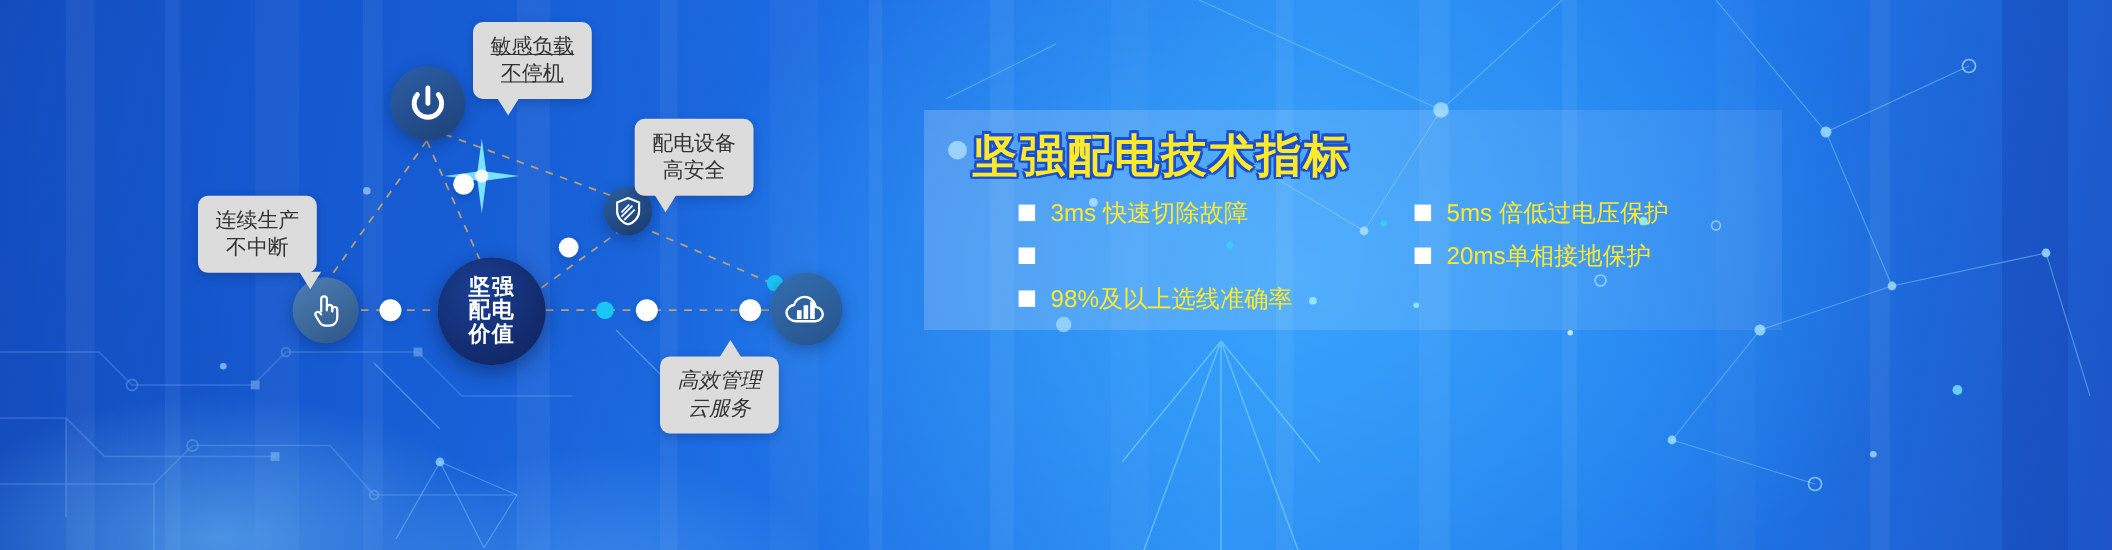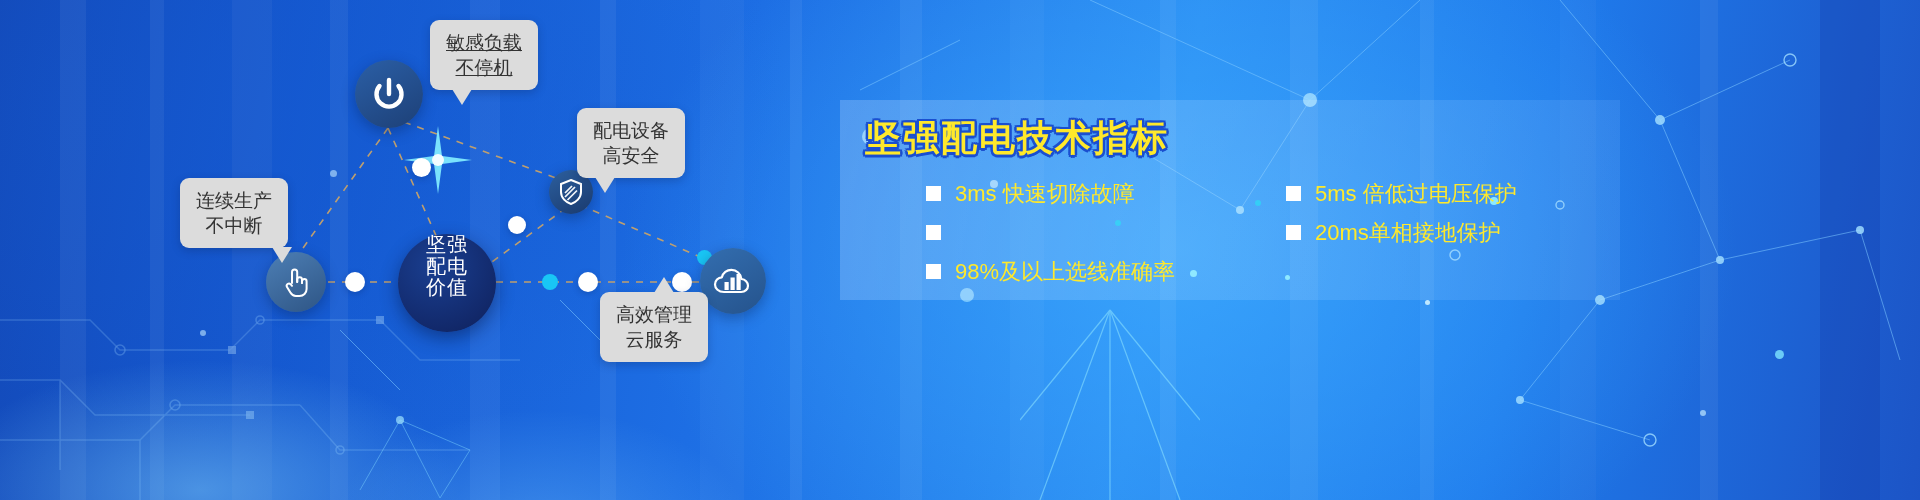--- a/index.html
+++ b/index.html
@@ -27,22 +27,22 @@
   
   .diagram{position:absolute;left:0;top:0;width:840px;height:500px;}
   .node{
     position:absolute;border-radius:50%;display:flex;align-items:center;justify-content:center;
     box-shadow:0 4px 14px rgba(5,25,70,.35);
   }
   .node svg{display:block;}
   .center-node{
     position:absolute;border-radius:50%;
     background:radial-gradient(circle at 38% 32%,#1a3f91 0%,#12296b 70%,#0e2059 100%);
-    display:flex;align-items:flex-start;justify-content:center;text-align:center;
-    color:#fff;font-weight:normal;line-height:1.08;letter-spacing:1px;
+    display:flex;align-items:center;justify-content:center;text-align:center;
+    color:#fff;font-weight:bold;line-height:1.08;letter-spacing:1px;
     box-shadow:0 6px 18px rgba(4,16,55,.45);
   }
   .bubble{
     position:absolute;background:#dcdcdc;color:#333;border-radius:9px;
     text-align:center;line-height:1.32;font-size:19px;
     padding:10px 16px;box-shadow:0 3px 9px rgba(10,30,80,.25);
     white-space:nowrap;
   }
   .bubble .tail{
     position:absolute;width:0;height:0;border-left:10px solid transparent;
@@ -52,21 +52,21 @@
   .waypoint{position:absolute;border-radius:50%;background:#fff;box-shadow:0 2px 6px rgba(0,30,90,.25);}
   .cyandot{position:absolute;border-radius:50%;background:#19c6f5;}
   .sparkle{position:absolute;pointer-events:none;}
 
   
   .panel{
     position:absolute;left:840px;top:100px;width:780px;height:200px;
     background:linear-gradient(100deg,rgba(255,255,255,.20) 0%,rgba(255,255,255,.13) 45%,rgba(255,255,255,.07) 100%);
   }
   .panel-title{
-    position:absolute;left:25px;top:14px;font-size:36px;font-weight:bold;color:#ffe92b;
+    position:absolute;left:44px;top:14px;font-size:41px;font-weight:bold;color:#ffe92b;
     letter-spacing:2px;
     text-shadow:
       -2px -2px 0 #1a4fd0, 2px -2px 0 #1a4fd0, -2px 2px 0 #1a4fd0, 2px 2px 0 #1a4fd0,
       0 -2.5px 0 #1a4fd0, 0 2.5px 0 #1a4fd0, -2.5px 0 0 #1a4fd0, 2.5px 0 0 #1a4fd0;
   }
   .spec-grid{
     position:absolute;left:86px;top:74px;width:680px;
     display:grid;grid-template-columns:360px 320px;grid-auto-rows:39px;align-items:center;
   }
   .spec{display:flex;align-items:center;gap:14px;}
@@ -255,21 +255,21 @@
       <div>高安全</div>
       <span class="tail" style="left:18px;bottom:-15px;"></span>
     </div>
 
     <div class="bubble" style="left:180px;top:178px;">
       <div>连续生产</div>
       <div>不中断</div>
       <span class="tail" style="left:92px;bottom:-15px;"></span>
     </div>
 
-    <div class="bubble" style="left:600px;top:292px;">
+    <div class="bubble" style="left:600px;top:324px;font-style:italic;">
       <div>高效管理</div>
       <div>云服务</div>
       <span class="tail up" style="left:54px;top:-15px;"></span>
     </div>
   </div>
 
   <svg class="glowline" style="left:330px;top:300px;" width="220" height="200">
     <g stroke="#7fd8ff" stroke-width="1" opacity=".45" fill="none">
       <path d="M30 190 L70 120 L140 150 L110 198"></path>
       <path d="M70 120 L110 198"></path>

